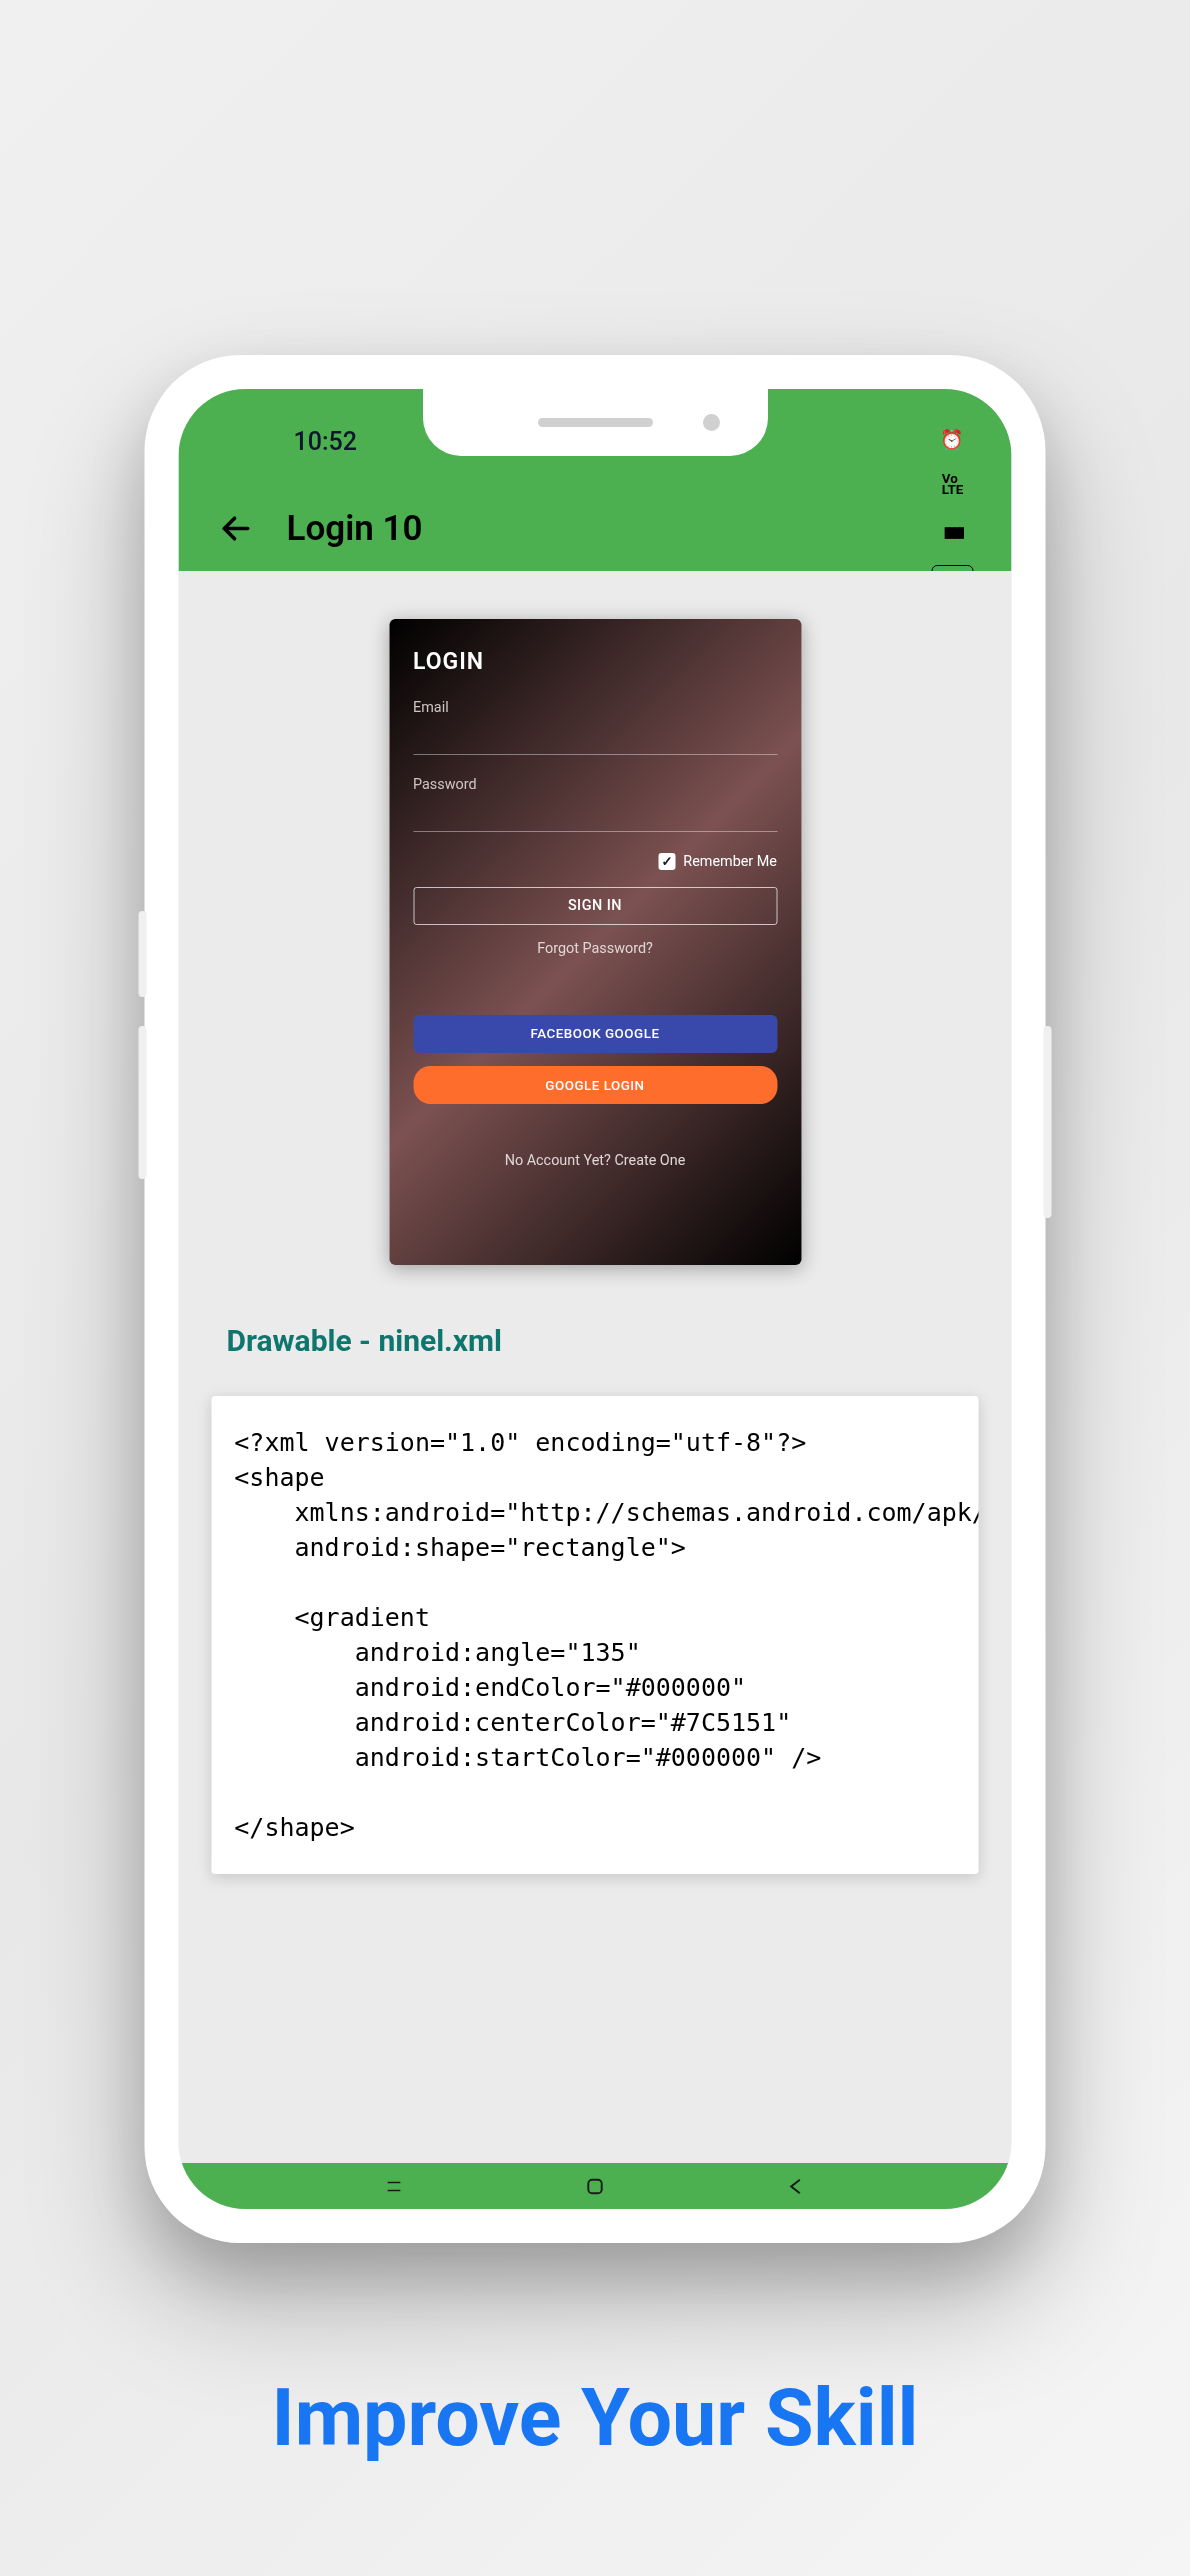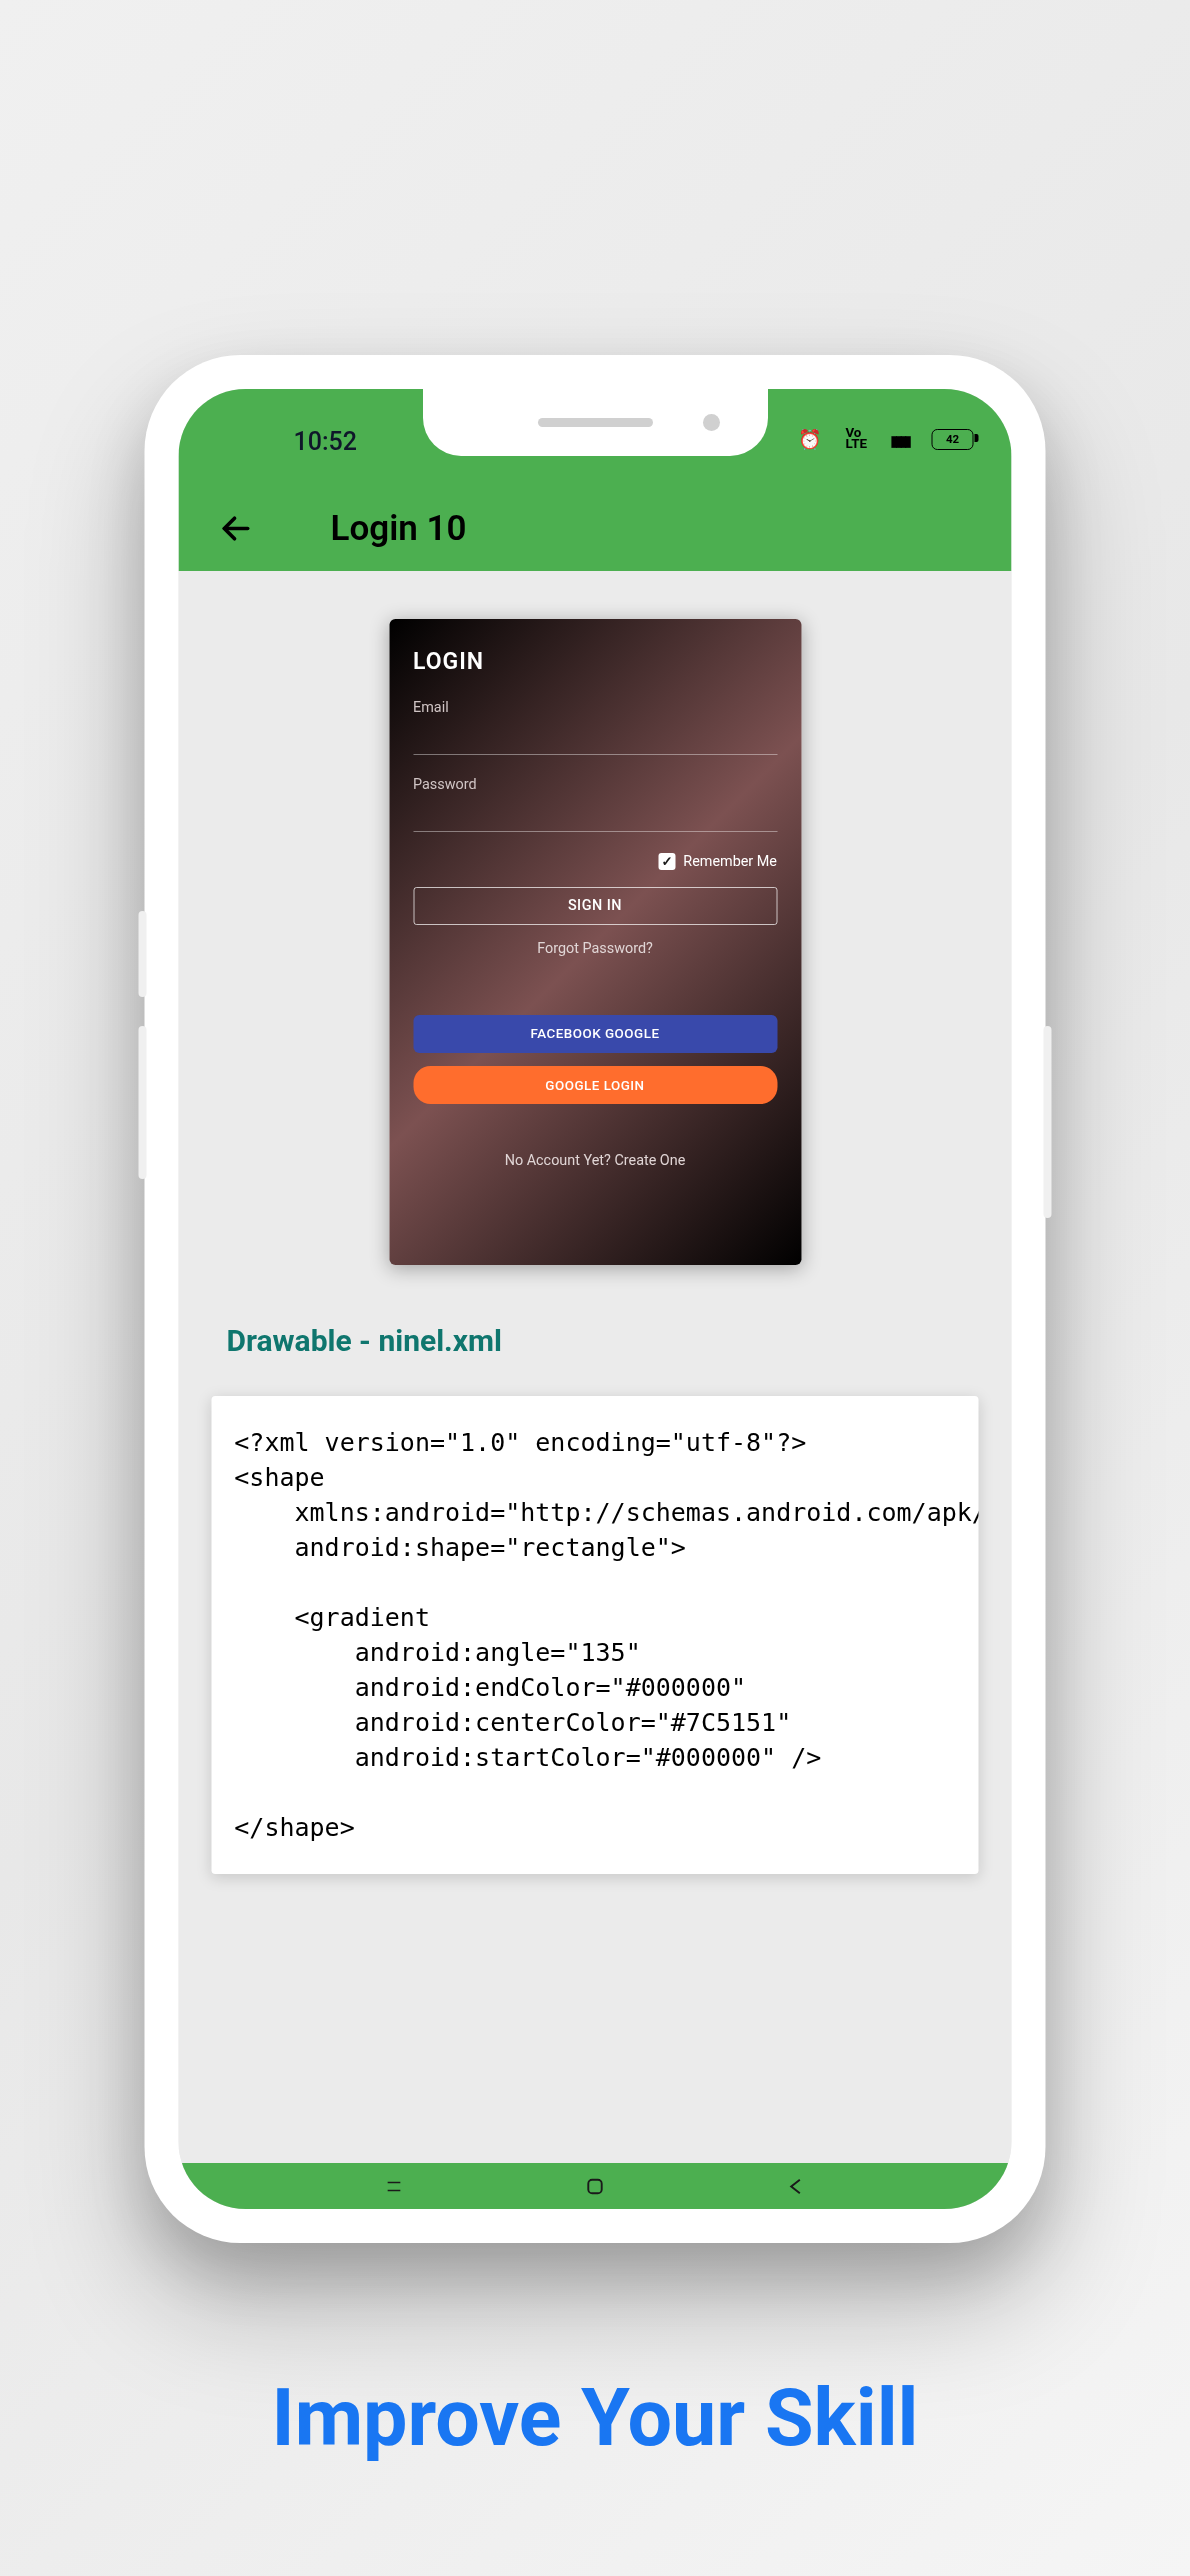--- a/index.html
+++ b/index.html
@@ -83,20 +83,21 @@
   }
   .status-icons {
     position: absolute;
     right: 38px;
     top: 38px;
     display: flex;
     align-items: center;
     gap: 23px;
     color: #000;
     font-size: 21px;
+    flex-direction: column;
   }
   .status-icons .alarm::before { content: "⏰"; font-size: 19px; }
   .status-icons .volte { font-size: 13.4px; font-weight: bold; }
   .status-icons .signal::before { content: "▮▮▮▮"; letter-spacing: -3.8px; font-size: 15.3px; }
   .status-icons .battery {
     border: 1.9px solid #000;
     border-radius: 5.8px;
     width: 42px;
     height: 21px;
     position: relative;
@@ -117,21 +118,21 @@
     border-radius: 0 1.9px 1.9px 0;
   }
 
   
   .toolbar {
     background: #4caf50;
     height: 86px;
     display: flex;
     align-items: center;
     padding: 0 38px;
-    gap: 76px;
+    gap: 32px;
   }
   .back-arrow {
     width: 38px;
     height: 38px;
     color: #000;
     display: flex;
     align-items: center;
     justify-content: center;
   }
   .back-arrow svg { width: 35px; height: 35px; }

